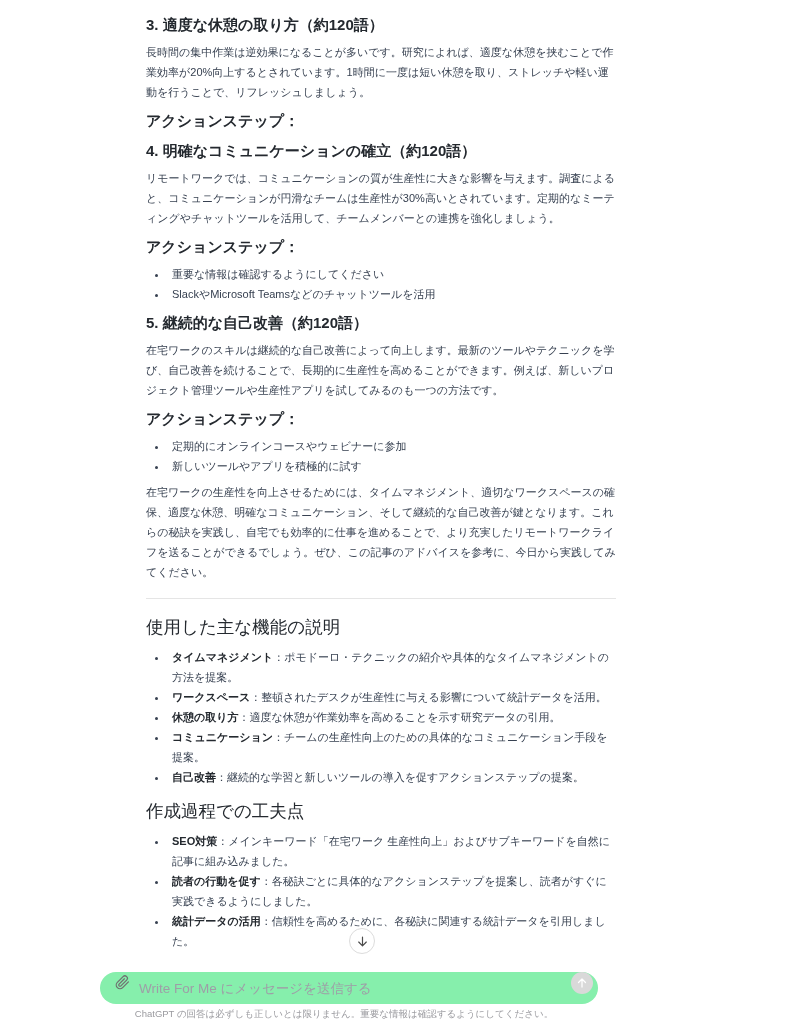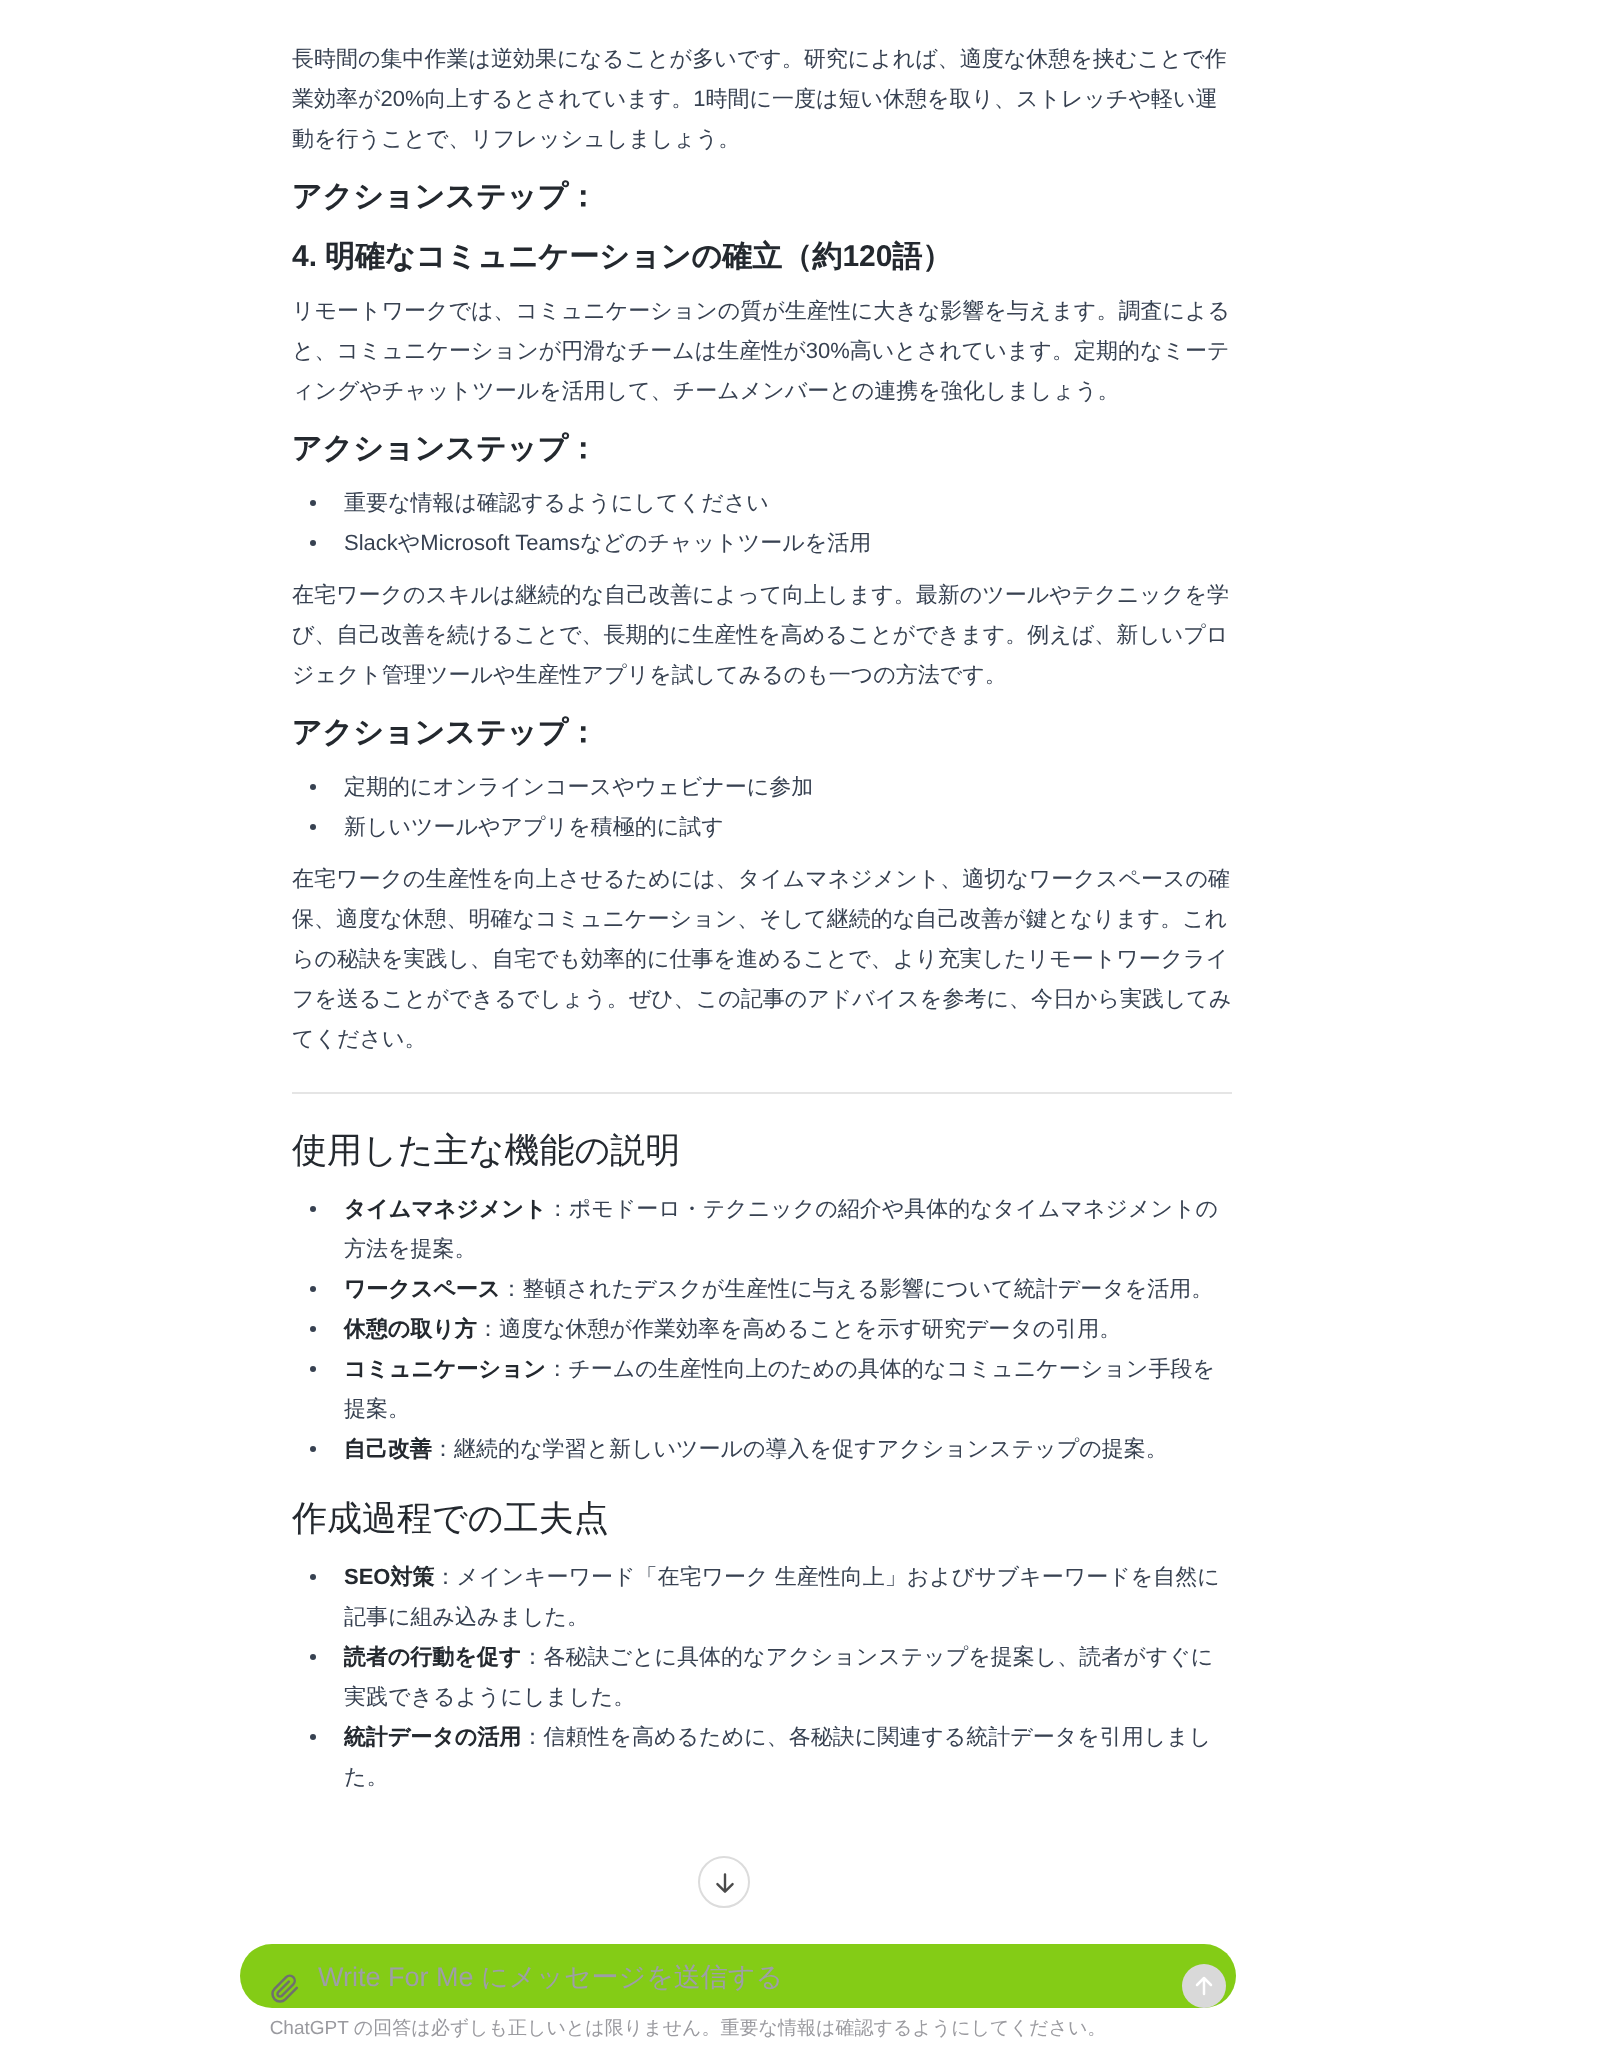--- a/index.html
+++ b/index.html
@@ -53,25 +53,25 @@
   .scroll-btn svg { width: 13px; height: 13px; stroke: #4b4b4b; }
   
   .bottom-mask {
     position: absolute;
     left: 0; top: 962px; width: 805px; height: 62px;
     background: #ffffff;
     z-index: 2;
   }
   .composer {
     position: absolute;
-    left: 120px; top: 972px;
+    left: 100px; top: 972px;
     width: 498px; height: 32px;
-    background: #84cc16;
+    background: #86efac;
     border-radius: 16px;
-    display: flex; align-items: flex-end;
+    display: flex; align-items: flex-start;
     padding: 0 5px 0 12px;
     z-index: 3;
   }
   .attach-btn {
     width: 20px; height: 20px;
     border: none; background: transparent;
     display: flex; align-items: center; justify-content: center;
     cursor: pointer; flex: 0 0 auto;
   }
   .attach-btn svg { width: 15px; height: 15px; stroke: #6f6f6f; }
@@ -101,29 +101,31 @@
     font-size: 9.5px;
     color: #9a9a9f;
     z-index: 3;
   }
 </style>
 </head>
 <body>
 
 <main class="chat-content">
   <article id="assistant-message">
+      <h4>3. 適度な休憩の取り方（約120語）</h4>
       <p>長時間の集中作業は逆効果になることが多いです。研究によれば、適度な休憩を挟むことで作業効率が20%向上するとされています。1時間に一度は短い休憩を取り、ストレッチや軽い運動を行うことで、リフレッシュしましょう。</p>
       <h4>アクションステップ：</h4>
       <h4>4. 明確なコミュニケーションの確立（約120語）</h4>
       <p>リモートワークでは、コミュニケーションの質が生産性に大きな影響を与えます。調査によると、コミュニケーションが円滑なチームは生産性が30%高いとされています。定期的なミーティングやチャットツールを活用して、チームメンバーとの連携を強化しましょう。</p>
       <h4>アクションステップ：</h4>
       <ul>
         <li>重要な情報は確認するようにしてください</li>
         <li>SlackやMicrosoft Teamsなどのチャットツールを活用</li>
       </ul>
+      <h4>5. 継続的な自己改善（約120語）</h4>
       <p>在宅ワークのスキルは継続的な自己改善によって向上します。最新のツールやテクニックを学び、自己改善を続けることで、長期的に生産性を高めることができます。例えば、新しいプロジェクト管理ツールや生産性アプリを試してみるのも一つの方法です。</p>
       <h4>アクションステップ：</h4>
       <ul>
         <li>定期的にオンラインコースやウェビナーに参加</li>
         <li>新しいツールやアプリを積極的に試す</li>
       </ul>
       <p>在宅ワークの生産性を向上させるためには、タイムマネジメント、適切なワークスペースの確保、適度な休憩、明確なコミュニケーション、そして継続的な自己改善が鍵となります。これらの秘訣を実践し、自宅でも効率的に仕事を進めることで、より充実したリモートワークライフを送ることができるでしょう。ぜひ、この記事のアドバイスを参考に、今日から実践してみてください。</p>
       <hr>
       <h3>使用した主な機能の説明</h3>
       <ul>

